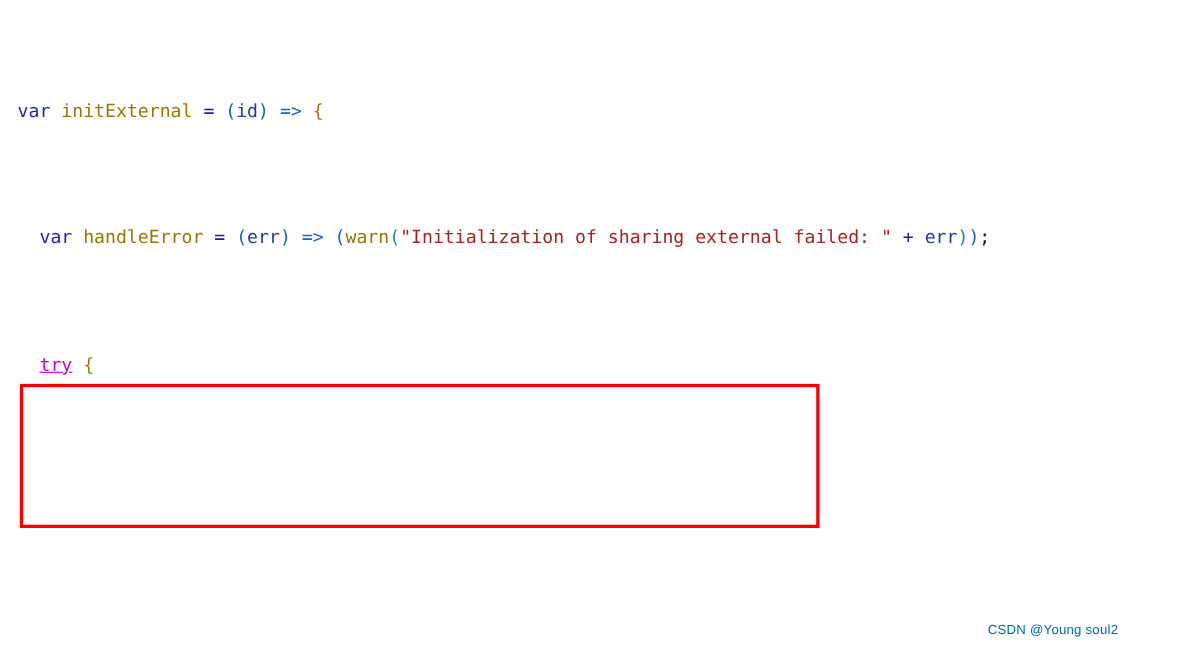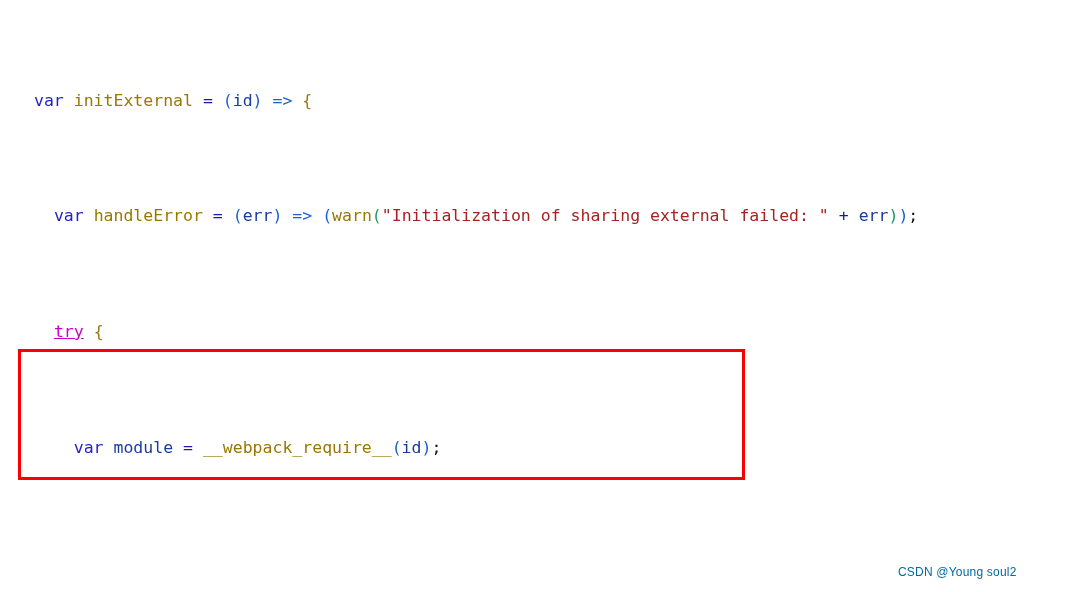--- a/index.html
+++ b/index.html
@@ -26,21 +26,21 @@
     font-family: "DejaVu Sans Mono", "Liberation Mono", monospace;
     font-size: 16.5px;
     line-height: 28.9px;
     letter-spacing: 0px;
     color: #000000;
   }
   .ln {
     display: block;
     height: 28.9px;
     white-space: pre;
-    padding-left: 34px;
+    padding-left: 16px;
     overflow: hidden;
   }
   
   .kw      { color: #cc00cc; text-decoration: underline; }   
   .kwv     { color: #2222cc; }   
   .id      { color: #997700; }   
   .var     { color: #1a3c9c; }   
   .str     { color: #a52222; }   
   .p1      { color: #1a5fcc; }   
   .p2      { color: #1a9a6a; }   
@@ -76,21 +76,20 @@
 <div id="screenshot">
 
   <div id="code">
 
     <span class="ln"><span class="kwv">var</span> <span class="id">initExternal</span> <span class="op">=</span> <span class="p1">(</span><span class="var">id</span><span class="p1">)</span> <span class="arrow">=&gt;</span> <span class="br2">{</span></span>
 
     <span class="ln">  <span class="kwv">var</span> <span class="id">handleError</span> <span class="op">=</span> <span class="p1">(</span><span class="var">err</span><span class="p1">)</span> <span class="arrow">=&gt;</span> <span class="p1">(</span><span class="id">warn</span><span class="p2">(</span><span class="str">"Initialization of sharing external failed: "</span> <span class="op">+</span> <span class="var">err</span><span class="p2">)</span><span class="p1">)</span><span class="pun">;</span></span>
 
     <span class="ln">  <span class="kw">try</span> <span class="br2">{</span></span>
 
-    <span class="ln">    <span class="kwv">var</span> <span class="var">module</span> <span class="op">=</span> <span class="id">__webpack_require__</span><span class="p1">(</span><span class="var">id</span><span class="p1">)</span><span class="pun">;</span></span>
 
 
     
 
     
 
     
 
     
 

